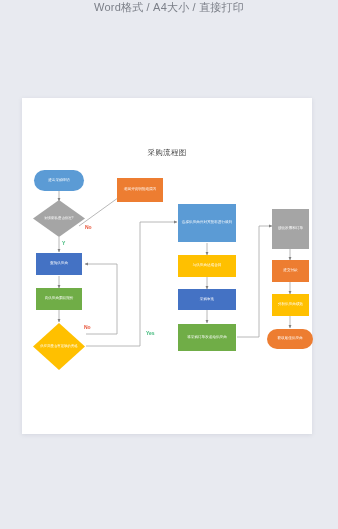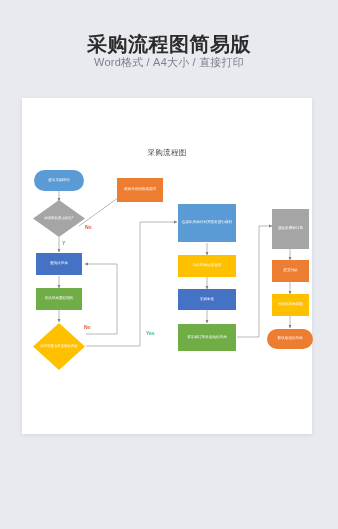--- a/index.html
+++ b/index.html
@@ -63,21 +63,20 @@
   }
   .lbl-no { color: #e8553a; }
   .lbl-yes { color: #3cb878; }
 </style>
 </head>
 <body>
 
 <div id="root">
 
   <div class="header">
-    <div class="header-title">采购流程图简易版</div>
     <div class="header-sub">Word格式 / A4大小 / 直接打印</div>
   </div>
 
   <div class="page">
 
     <div class="diagram-title">采购流程图</div>
 
     <svg class="edge-svg" viewBox="0 0 290 399" preserveAspectRatio="none">
       <defs>
         <marker id="ah" markerWidth="5" markerHeight="5" refX="4" refY="2.5" orient="auto" markerUnits="strokeWidth">

